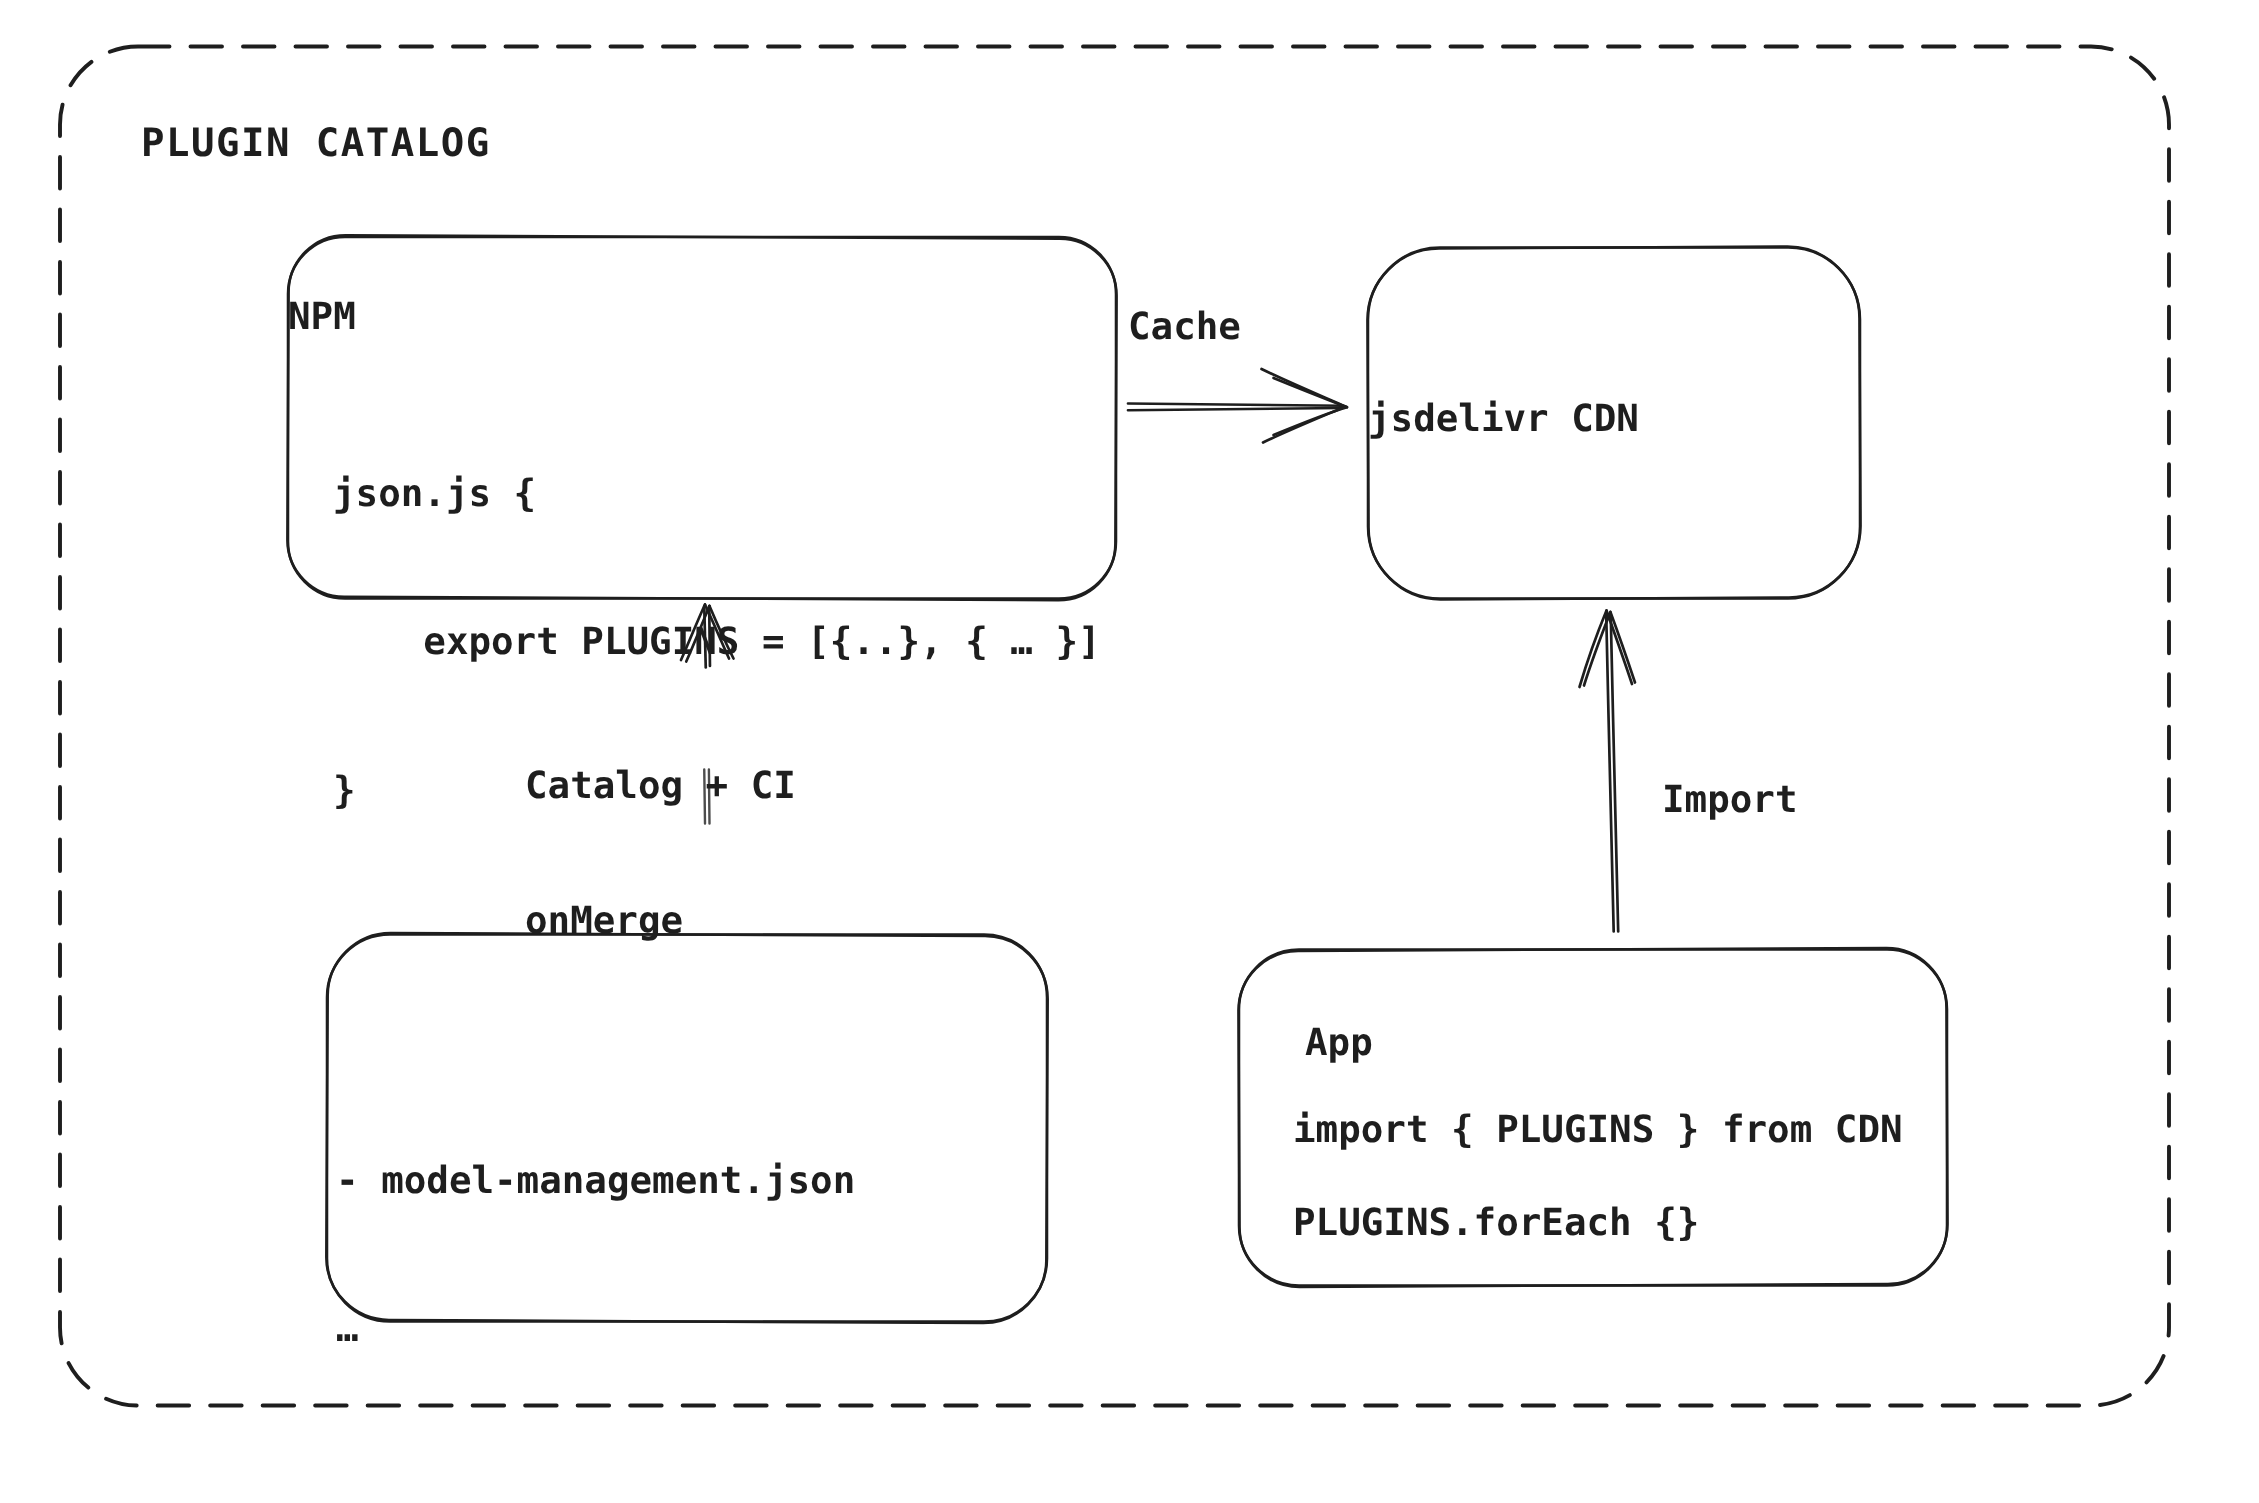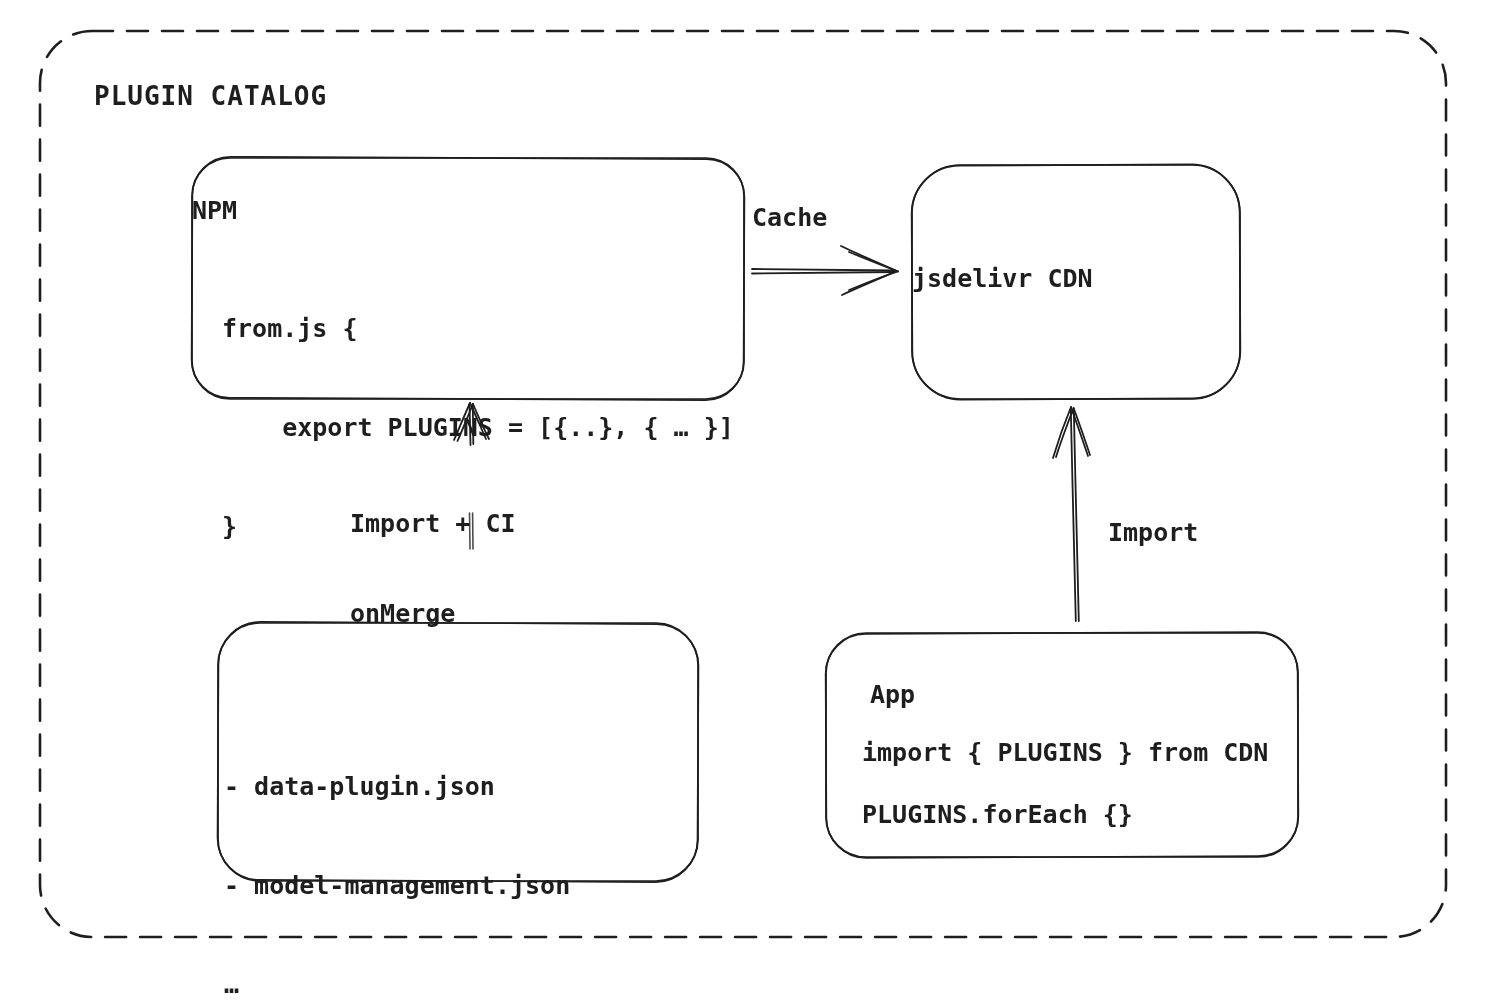--- a/index.html
+++ b/index.html
@@ -91,36 +91,35 @@
       <path d="M1073.6 408 C1079.5 424 1085 440 1090 455"></path>
       <path d="M1070.8 409 C1072.3 480 1074.3 555 1075.8 621"></path>
       <path d="M1073.8 409 C1075.3 480 1077.3 555 1078.8 621"></path>
     </g>
   </svg>
 
   <div class="txt frame-title" style="left:94px; top:80px;">PLUGIN CATALOG</div>
 
   <div class="txt center" style="left:192px; top:194px; width:552px;">NPM</div>
   <div class="txt" style="left:222px; top:246px;">
-    <div>from.js {</div>
+    <div>json.js {</div>
     <div>    export PLUGINS = [{..}, { … }]</div>
     <div>}</div>
   </div>
 
   <div class="txt center" style="left:752px; top:201px; width:150px;">Cache</div>
 
   <div class="txt center" style="left:912px; top:262px; width:303px;">jsdelivr CDN</div>
 
   <div class="txt center build-label" style="left:350px; top:449px; width:240px;">
-    <div>Import + CI</div>
+    <div>Catalog + CI</div>
     <div>onMerge</div>
   </div>
 
   <div class="txt" style="left:224px; top:704px;">
-    <div>- data-plugin.json</div>
     <div>- model-management.json</div>
     <div>…</div>
   </div>
 
   <div class="txt" style="left:870px; top:678px;">App</div>
   <div class="txt" style="left:862px; top:736px;">import { PLUGINS } from CDN</div>
   <div class="txt" style="left:862px; top:798px;">PLUGINS.forEach {}</div>
 
   <div class="txt" style="left:1108px; top:516px;">Import</div>
 

